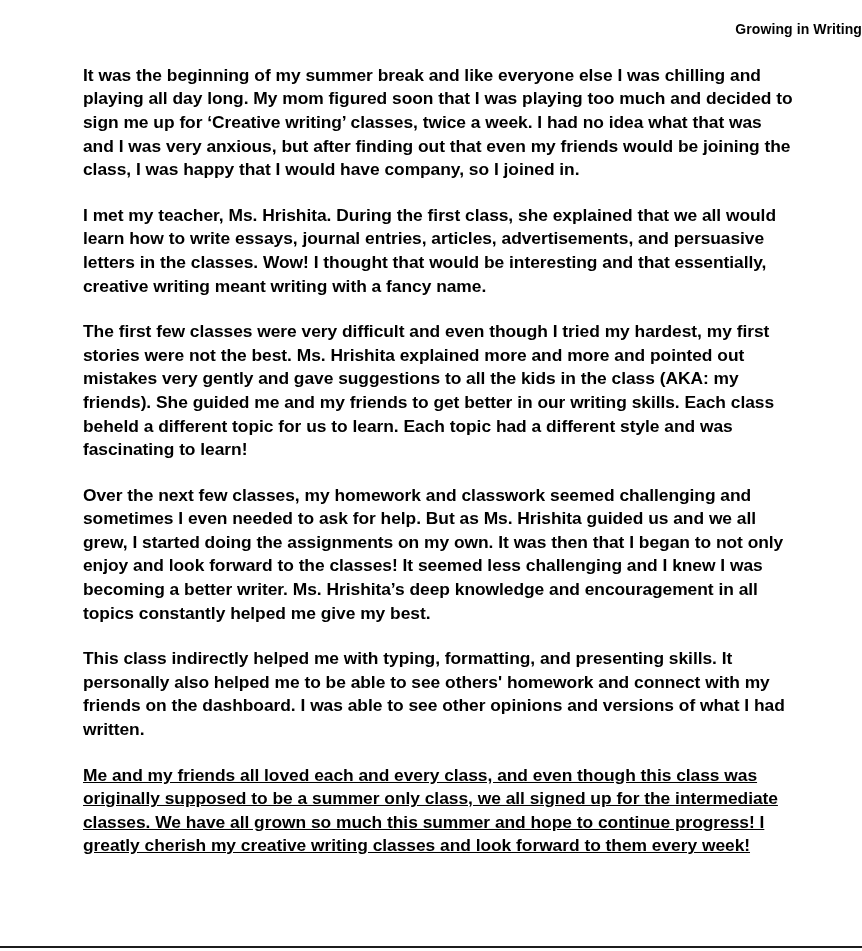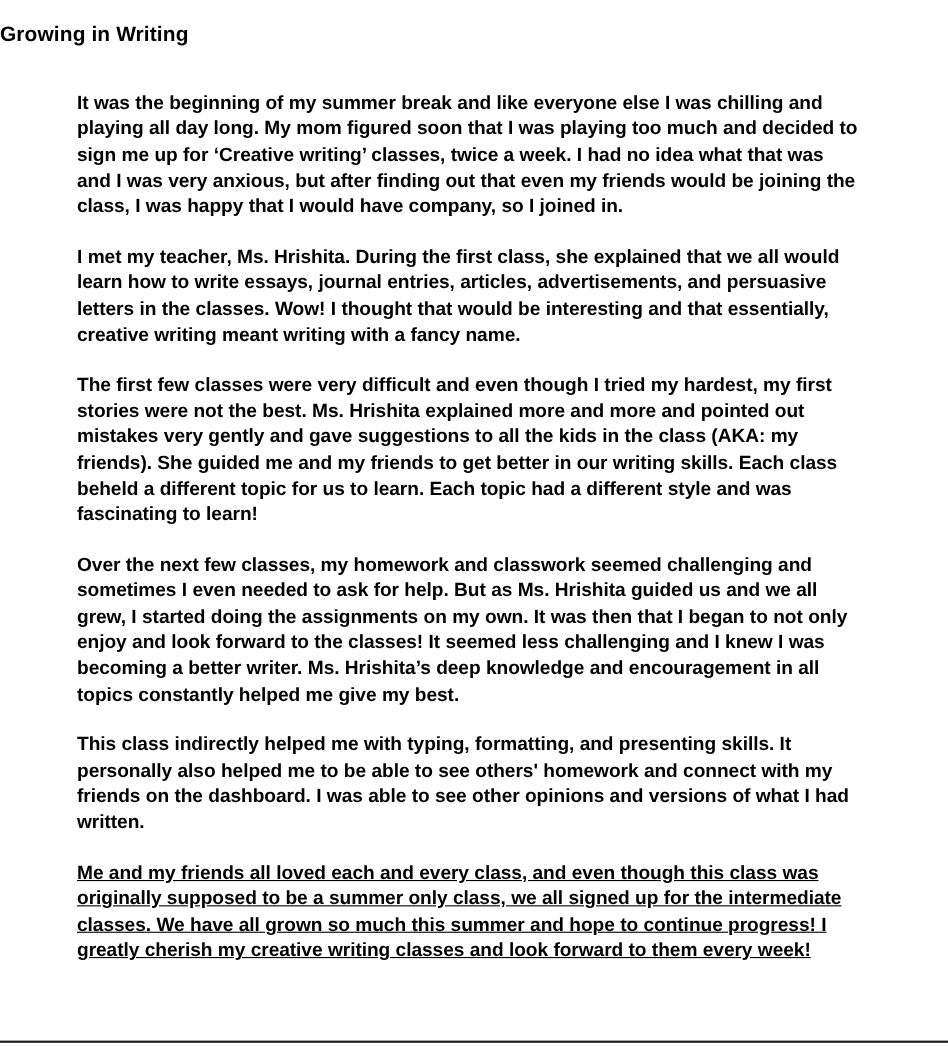--- a/index.html
+++ b/index.html
@@ -13,31 +13,31 @@
   }
   #page {
     position: relative;
     width: 862px;
     height: 951px;
     background: #ffffff;
     box-sizing: border-box;
     overflow: hidden;
   }
   #doc-title {
-    text-align: left;
-    font-size: 19px;
+    text-align: right;
+    font-size: 14px;
     font-weight: bold;
     line-height: 1.2;
     margin: 0;
     padding-top: 21px;
     letter-spacing: 0.1px;
   }
   #body-copy {
-    margin: 12px;
-    padding: 0 66px 0 58px;
+    margin: 0;
+    padding: 0 66px 0 83px;
     padding-top: 26px;
   }
   .para {
     font-size: 17.4px;
     font-weight: bold;
     line-height: 23.6px;
     margin: 0 0 22px 0;
     text-align: left;
     letter-spacing: -0.05px;
     word-spacing: 0.1px;

